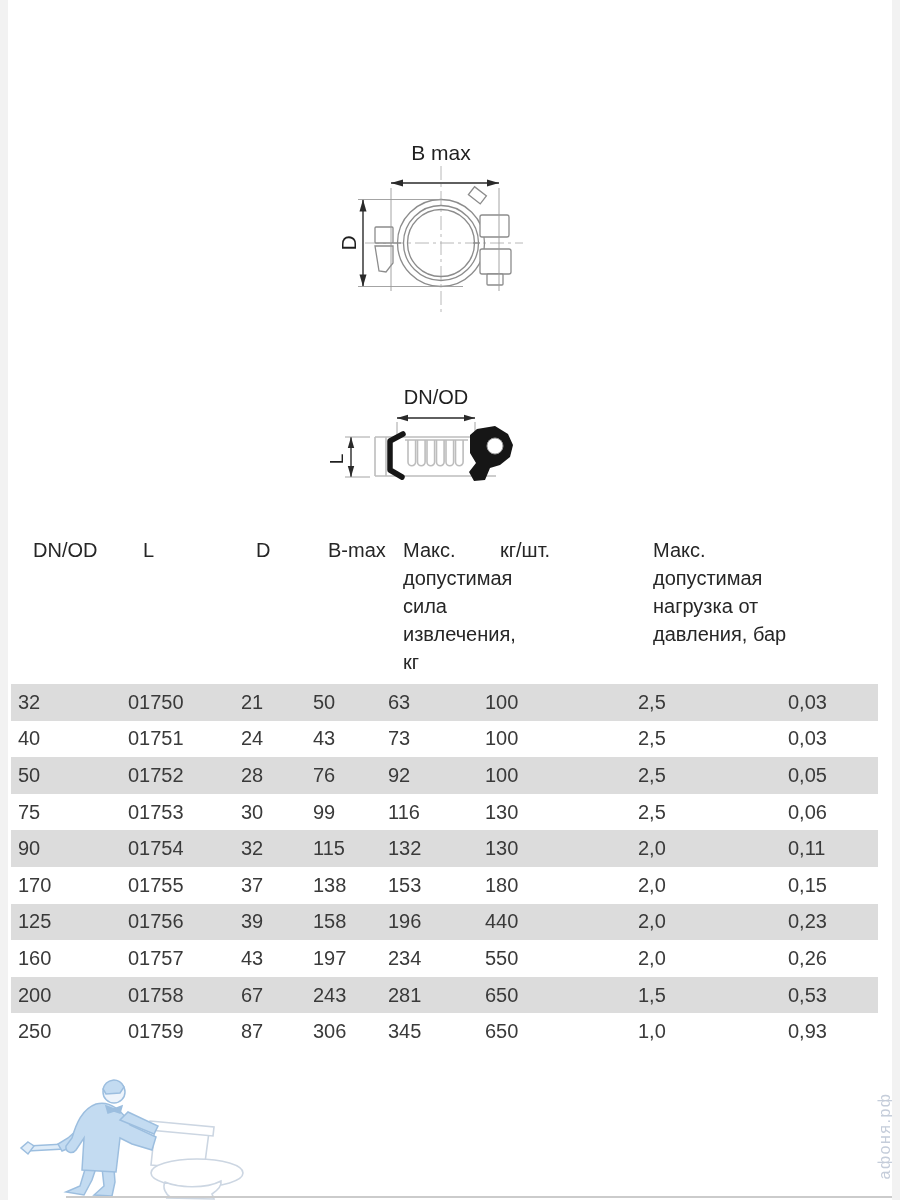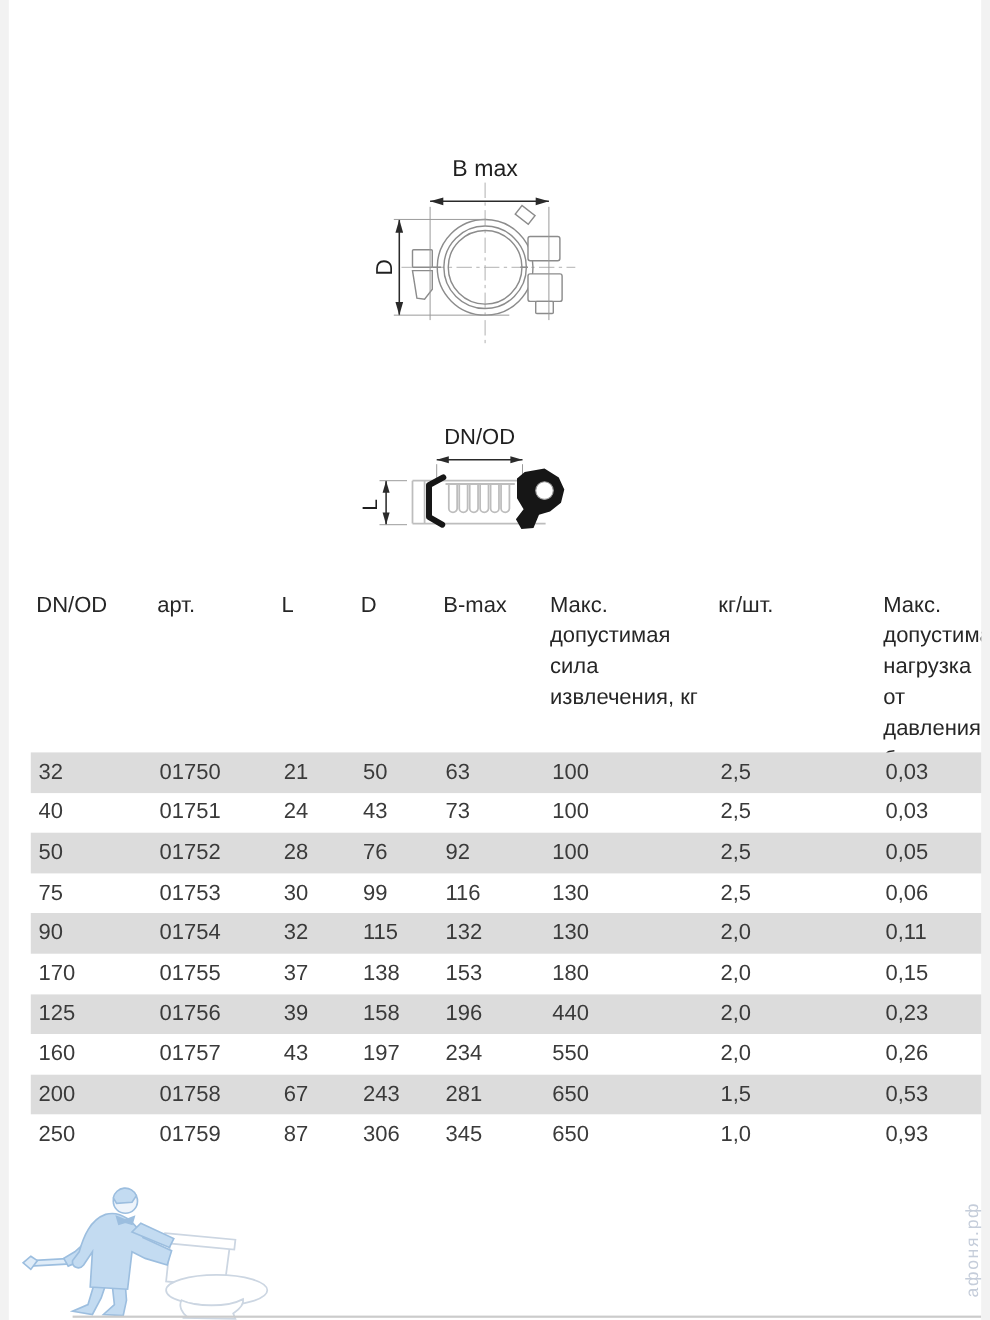--- a/index.html
+++ b/index.html
@@ -33,21 +33,21 @@
     display:grid;
     grid-template-columns:117px 113px 72px 75px 97px 153px 150px 90px;
     color:#262626;
   }
   .th {
     font-size:20px; line-height:28px; max-width:138px;
     white-space:pre-line;
   }
   .th:first-child { padding-left:7px; }
 
-  .tbody { position:absolute; left:20px; top:684px; width:867px; }
+  .tbody { position:absolute; left:3px; top:684px; width:867px; }
   .trow {
     display:grid;
     grid-template-columns:117px 113px 72px 75px 97px 153px 150px 90px;
     height:36.6px; align-items:center;
   }
   .trow:nth-child(odd) { background:#dcdcdc; }
   .td { font-size:20px; color:#3a3a3a; }
   .td:first-child { padding-left:7px; }
 
   
@@ -154,21 +154,20 @@
       <line class="dim-line" x1="33" y1="57" x2="33" y2="97"></line>
       <polygon points="33,57 29.8,68 36.2,68" fill="#2a2a2a"></polygon>
       <polygon points="33,97 29.8,86 36.2,86" fill="#2a2a2a"></polygon>
       <line class="ext-line" x1="27" y1="57" x2="52" y2="57"></line>
       <line class="ext-line" x1="27" y1="97" x2="52" y2="97"></line>
     </g>
   </svg>
 
   <div class="thead">
     <div class="th">DN/OD</div>
-    <div class="th">арт.</div>
     <div class="th">L</div>
     <div class="th">D</div>
     <div class="th">B-max</div>
     <div class="th">Макс. допустимая сила извлечения, кг</div>
     <div class="th">кг/шт.</div>
     <div class="th">Макс. допустимая нагрузка от давления, бар</div>
   </div>
 
   <div class="tbody">
       <div class="trow">

